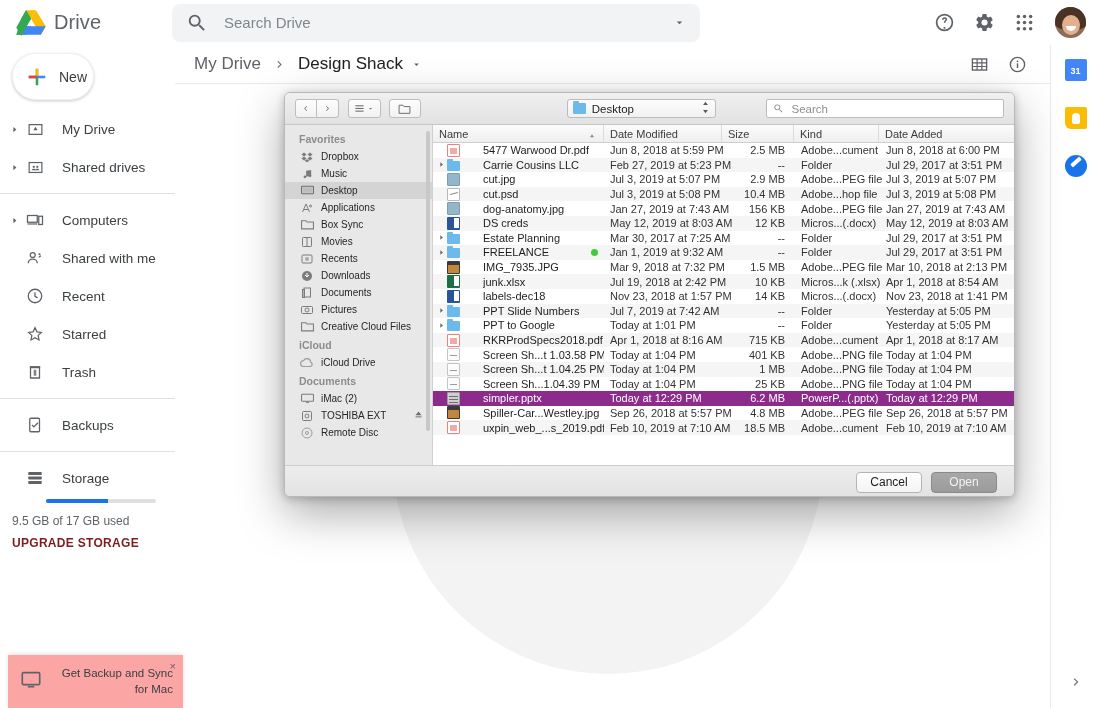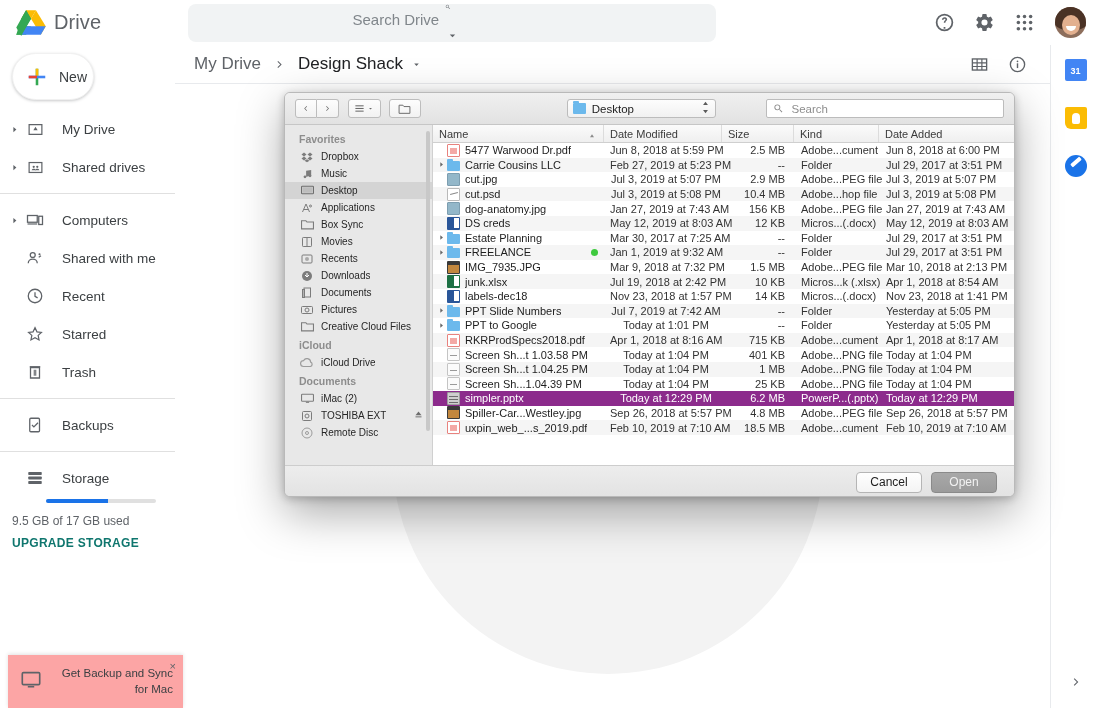--- a/index.html
+++ b/index.html
@@ -24,22 +24,22 @@
   
   .gheader {
     position:absolute; left:0; top:0; width:1100px; height:45px;
     background:#fff; z-index:5; display:flex; align-items:center;
   }
   .logo-wrap { display:flex; align-items:center; padding-left:16px; width:172px; }
   .drive-logo { width:30px; height:27px; }
   .drive-word { font-size:20px; color:#5f6368; margin-left:8px; letter-spacing:.1px; }
 
   .searchbar {
-    margin-left:16px; width:528px; height:38px; background:#f1f3f4;
-    border-radius:8px; display:flex; align-items:center; padding:0 8px;flex-direction:column;
+    width:528px; height:38px; background:#f1f3f4;
+    border-radius:8px; display:flex; align-items:center; padding:0 8px;
   }
   .search-ico { width:22px; height:22px; margin:0 14px 0 6px; fill:#5f6368; }
   .search-input {
     flex:1; border:none; outline:none; background:transparent;
     font-size:15px; color:#202124; font-family:"Liberation Sans", sans-serif;
   }
   .search-input::placeholder { color:#80868b; }
   .search-drop { width:26px; height:26px; display:flex; align-items:center; justify-content:center; }
 
   .hdr-right { margin-left:auto; display:flex; align-items:center; padding-right:14px; gap:6px; }
@@ -71,21 +71,21 @@
   .nav-caret { width:20px; flex:0 0 20px; display:flex; align-items:center; justify-content:center; }
   .nav-caret svg { fill:#5f6368; }
   .nav-ico { width:22px; flex:0 0 22px; display:flex; align-items:center; justify-content:center; }
   .nav-ico svg { fill:#5f6368; }
   .nav-label { margin-left:16px; white-space:nowrap; }
   .nav-sep { height:1px; background:#e0e0e0; margin:7px 0 7px 0; }
 
   .storage-meter { margin:2px 0 0 46px; width:110px; height:4px; border-radius:2px; background:#e0e0e0; overflow:hidden; }
   .storage-meter i { display:block; height:100%; background:#1a73e8; }
   .storage-text { margin:11px 0 0 12px; font-size:12px; color:#5f6368; }
-  .upgrade { margin:8px 0 0 12px; font-size:12px; color:#0f766e; font-weight:bold; letter-spacing:.3px; cursor:pointer; }
+  .upgrade { margin:8px 0 0 12px; font-size:12px; color:#7f1d1d; font-weight:bold; letter-spacing:.3px; cursor:pointer; }
 
   
   .crumbbar {
     position:absolute; left:175px; top:45px; width:875px; height:39px;
     background:#fff; display:flex; align-items:center; z-index:4;
     border-bottom:1px solid #e8eaed;
   }
   .crumb { font-size:17px; color:#5f6368; margin-left:19px; cursor:pointer; }
   .crumb.last { color:#202124; margin-left:12px; }
   .crumb-sep { margin-left:12px; display:flex; align-items:center; }
@@ -209,22 +209,22 @@
   .rows { flex:1; overflow:hidden; }
   .frow { display:flex; height:14.6px; font-size:11px; color:#1d1d1d; align-items:center; cursor:default; }
   .frow:nth-child(odd) { background:#fff; }
   .frow:nth-child(even) { background:#f5f5f5; }
   .frow.sel { background:#8c2b8c !important; color:#fff; }
   .frow.sel .f-date, .frow.sel .f-size, .frow.sel .f-kind, .frow.sel .f-added { color:#fff; }
 
   .f-name { width:171px; flex:0 0 171px; display:flex; align-items:center; padding-left:3px; overflow:hidden; }
   .tri { width:11px; flex:0 0 11px; display:flex; align-items:center; justify-content:center; }
   .tri svg { fill:#666; }
-  .fname { margin-left:5px; white-space:nowrap; overflow:hidden; }
-  .f-date { width:118px; flex:0 0 118px; color:#333; padding-left:6px; white-space:nowrap;text-align:center; }
+  .fname { margin-left:23px; white-space:nowrap; overflow:hidden; }
+  .f-date { width:118px; flex:0 0 118px; color:#333; padding-left:6px; white-space:nowrap; }
   .f-size { width:72px; flex:0 0 72px; color:#333; text-align:right; padding-right:9px; white-space:nowrap; }
   .f-kind { width:85px; flex:0 0 85px; color:#333; padding-left:7px; white-space:nowrap; }
   .f-added{ flex:1; color:#333; padding-left:7px; white-space:nowrap; }
   .dot-green { width:7px; height:7px; border-radius:50%; background:#3fca3f; margin-left:auto; margin-right:6px; flex:0 0 7px; }
 
   
   .ic { width:13px; height:13px; position:relative; display:block; }
   .ic-folder { background:#6cb9ec; border-radius:1px; height:10px; margin-top:2px; }
   .ic-folder:before { content:""; position:absolute; left:0; top:-2px; width:6px; height:3px; background:#6cb9ec; border-radius:1px 1px 0 0; }
   .ic-pdf { background:#fff; border:1px solid #e8827e; border-radius:1px; }

